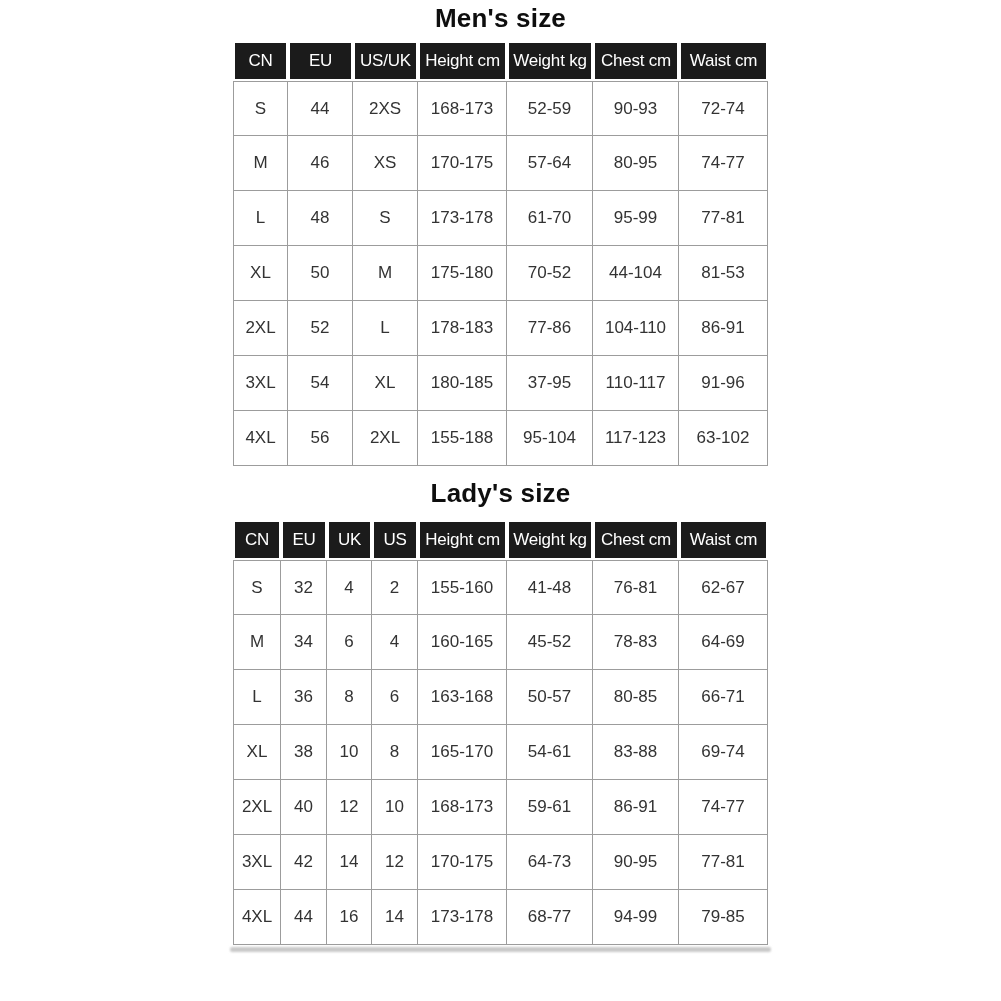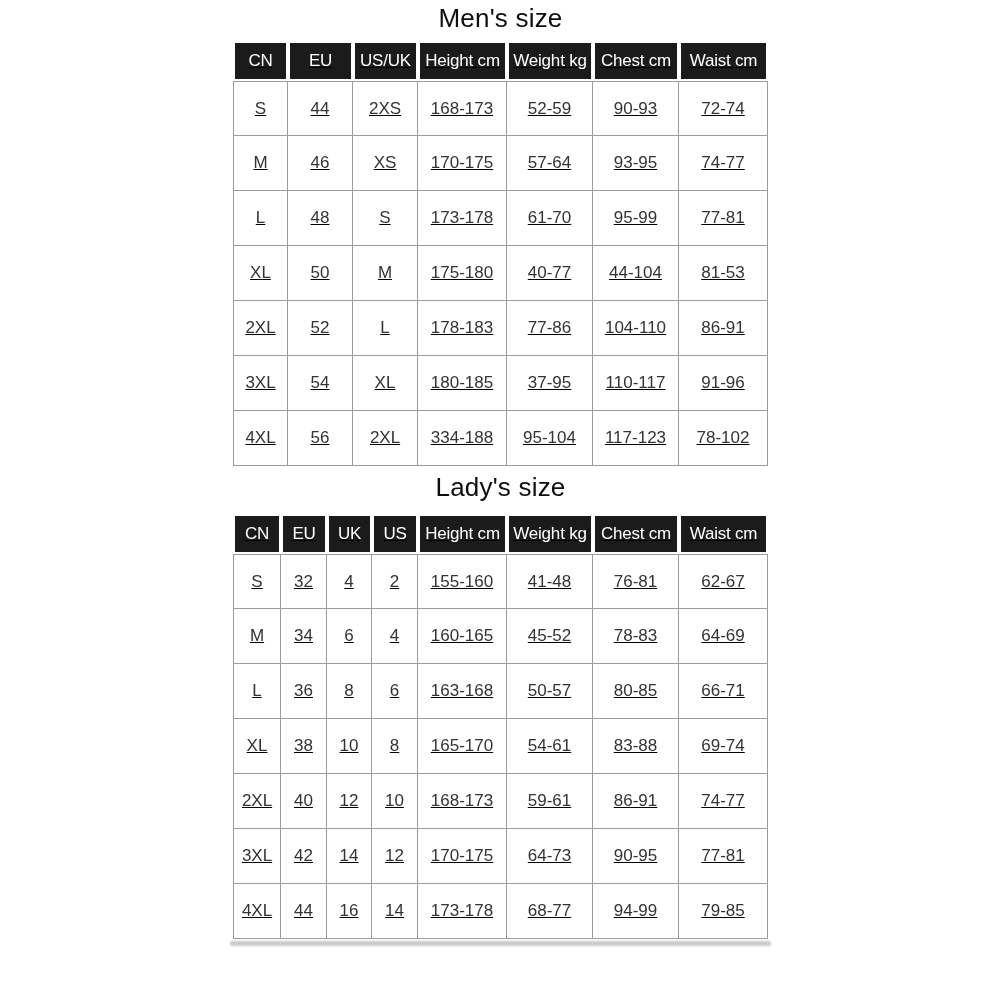--- a/index.html
+++ b/index.html
@@ -7,33 +7,32 @@
   body {
     width: 1001px; height: 1001px;
     font-family: "Liberation Sans", "DejaVu Sans", sans-serif;
     overflow: hidden;
   }
   .page { width: 1001px; height: 1001px; overflow: hidden; }
   .table-title {
     text-align: center;
     font-size: 26px;
     line-height: 30px;
-    font-weight: normal;
+    font-weight: bold;
     color: var(--title-color, #0e0e0e);
     letter-spacing: 0.2px;
   }
   .section-mens .table-title { padding-top: 3px; }
-  .section-ladys { margin-top: 6px; }
+  .section-ladys { margin-top: 12px; }
   table.size-table {
     border-collapse: separate;
     border-spacing: 0;
     table-layout: fixed;
     width: 535px;
     margin: 8px auto 0;
-    text-decoration: underline;
   }
   .section-ladys table.size-table { margin-top: 12px; }
   thead tr { height: 40px; }
   th {
     background: var(--header-bg, #1b1b1b);
     color: var(--header-text, #ffffff);
     font-size: 17px;
     font-weight: normal;
     letter-spacing: -0.2px;
     border: 2px solid #ffffff;
@@ -101,38 +100,38 @@
             <td>52-59</td>
             <td>90-93</td>
             <td>72-74</td>
           </tr>
           <tr>
             <td>M</td>
             <td>46</td>
             <td>XS</td>
             <td>170-175</td>
             <td>57-64</td>
-            <td>93-95</td>
+            <td>80-95</td>
             <td>74-77</td>
           </tr>
           <tr>
             <td>L</td>
             <td>48</td>
             <td>S</td>
             <td>173-178</td>
             <td>61-70</td>
             <td>95-99</td>
             <td>77-81</td>
           </tr>
           <tr>
             <td>XL</td>
             <td>50</td>
             <td>M</td>
             <td>175-180</td>
-            <td>40-77</td>
+            <td>70-52</td>
             <td>44-104</td>
             <td>81-53</td>
           </tr>
           <tr>
             <td>2XL</td>
             <td>52</td>
             <td>L</td>
             <td>178-183</td>
             <td>77-86</td>
             <td>104-110</td>
@@ -144,24 +143,24 @@
             <td>XL</td>
             <td>180-185</td>
             <td>37-95</td>
             <td>110-117</td>
             <td>91-96</td>
           </tr>
           <tr>
             <td>4XL</td>
             <td>56</td>
             <td>2XL</td>
-            <td>334-188</td>
+            <td>155-188</td>
             <td>95-104</td>
             <td>117-123</td>
-            <td>78-102</td>
+            <td>63-102</td>
           </tr>
         </tbody>
       </table>
   </section>
 
   <section class="table-section section-ladys">
     <h2 class="table-title">Lady's size</h2>
     <table class="size-table">
         <colgroup>
           <col style="width: 48px;">

